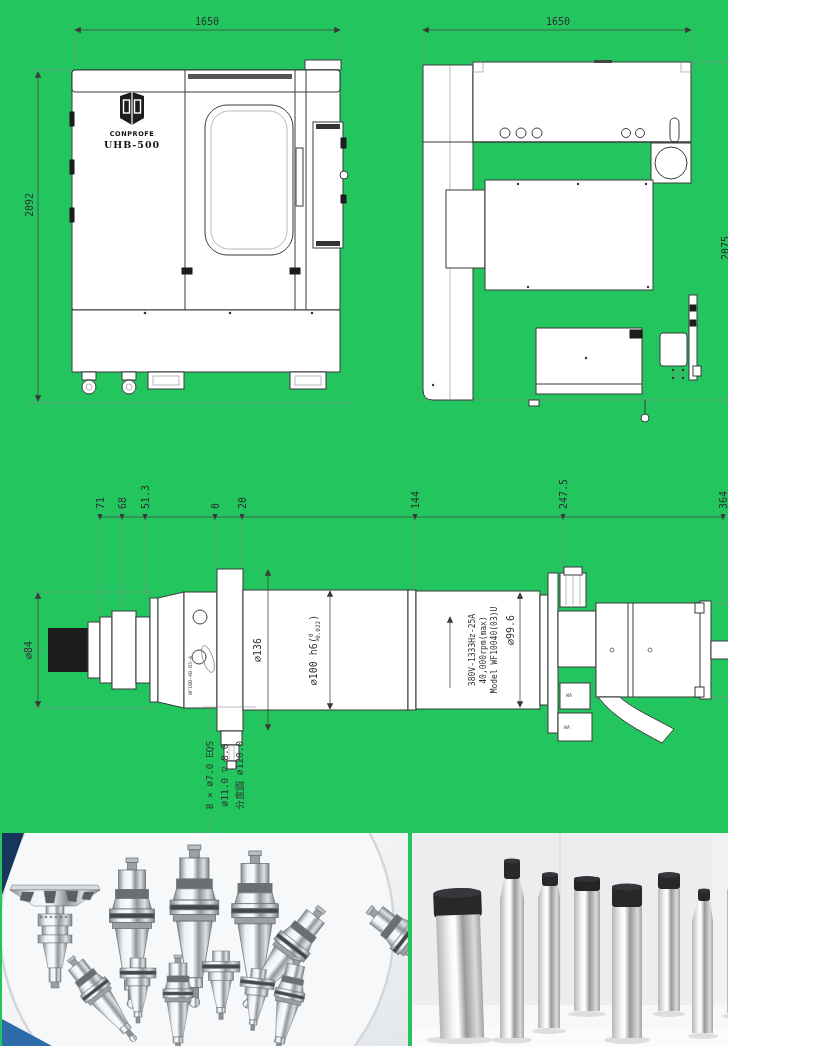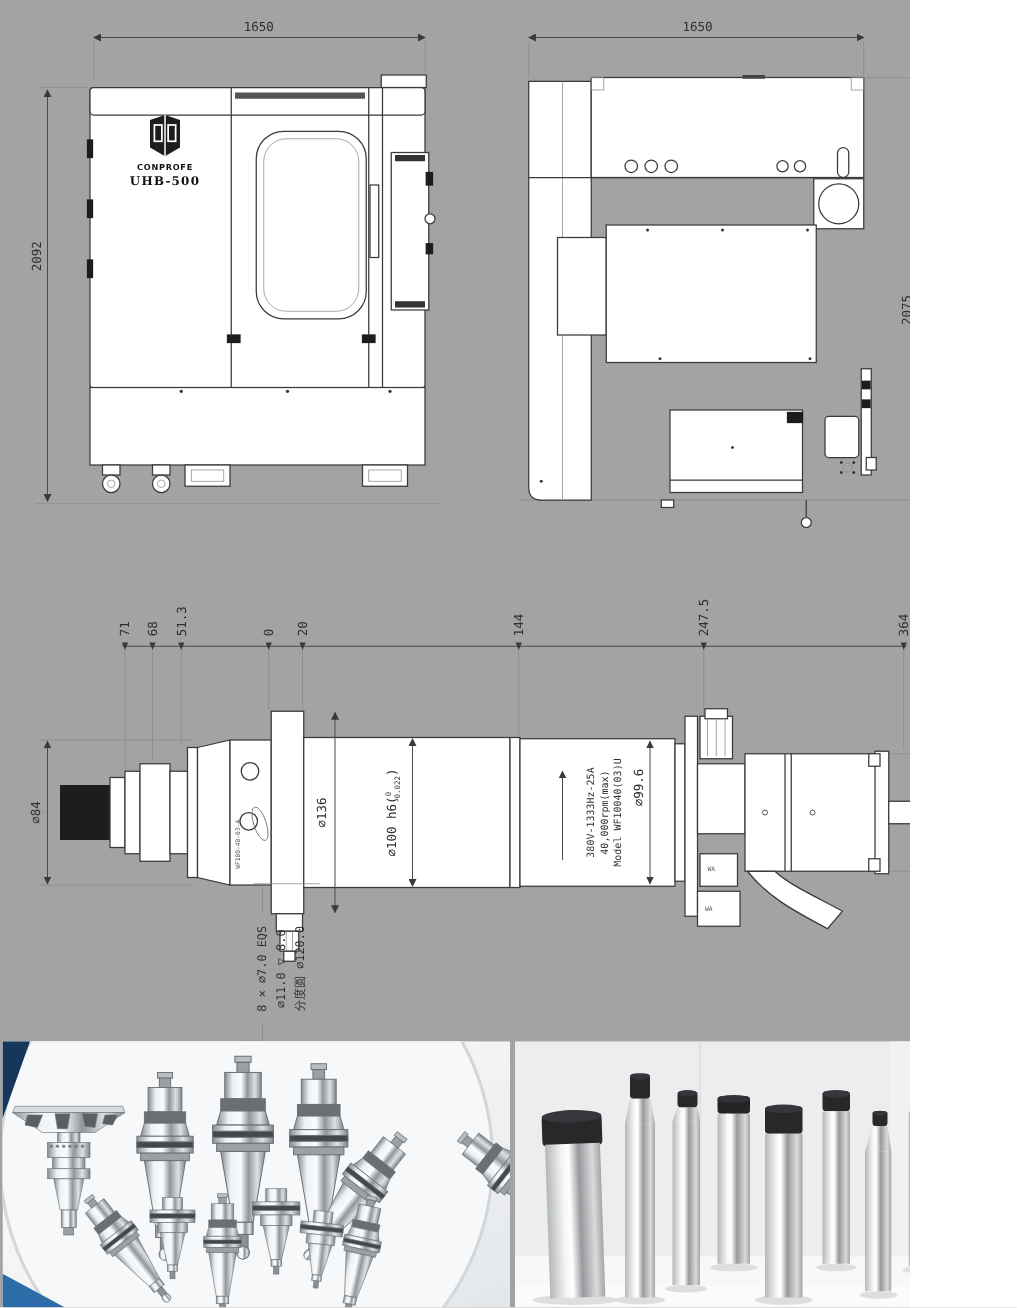--- a/index.html
+++ b/index.html
@@ -1,16 +1,16 @@
 <!DOCTYPE html>
 <html><head>
 <meta charset="utf-8">
 <style>
   html,body{margin:0;padding:0;background:#fff;}
-  .page{position:relative;width:728px;height:1046px;background:#a3a3a3;overflow:hidden;
+  .page{position:relative;width:728px;height:1046px;background:#22c55e;overflow:hidden;
         font-family:"DejaVu Sans",sans-serif;}
   svg{position:absolute;display:block;}
   #front-view{left:0;top:0;}
   #side-view{left:408px;top:0;}
   #spindle-view{left:0;top:445px;}
   #photo-left{left:2px;top:833px;}
   #photo-right{left:412px;top:833px;}
   .dim{font-family:"DejaVu Sans Mono",monospace;font-size:10px;fill:#2f2f2f;}
   .dim-sm{font-family:"DejaVu Sans Mono",monospace;font-size:8px;fill:#2f2f2f;}
   .note{font-family:"DejaVu Sans Mono",monospace;font-size:9.5px;fill:#2f2f2f;}

